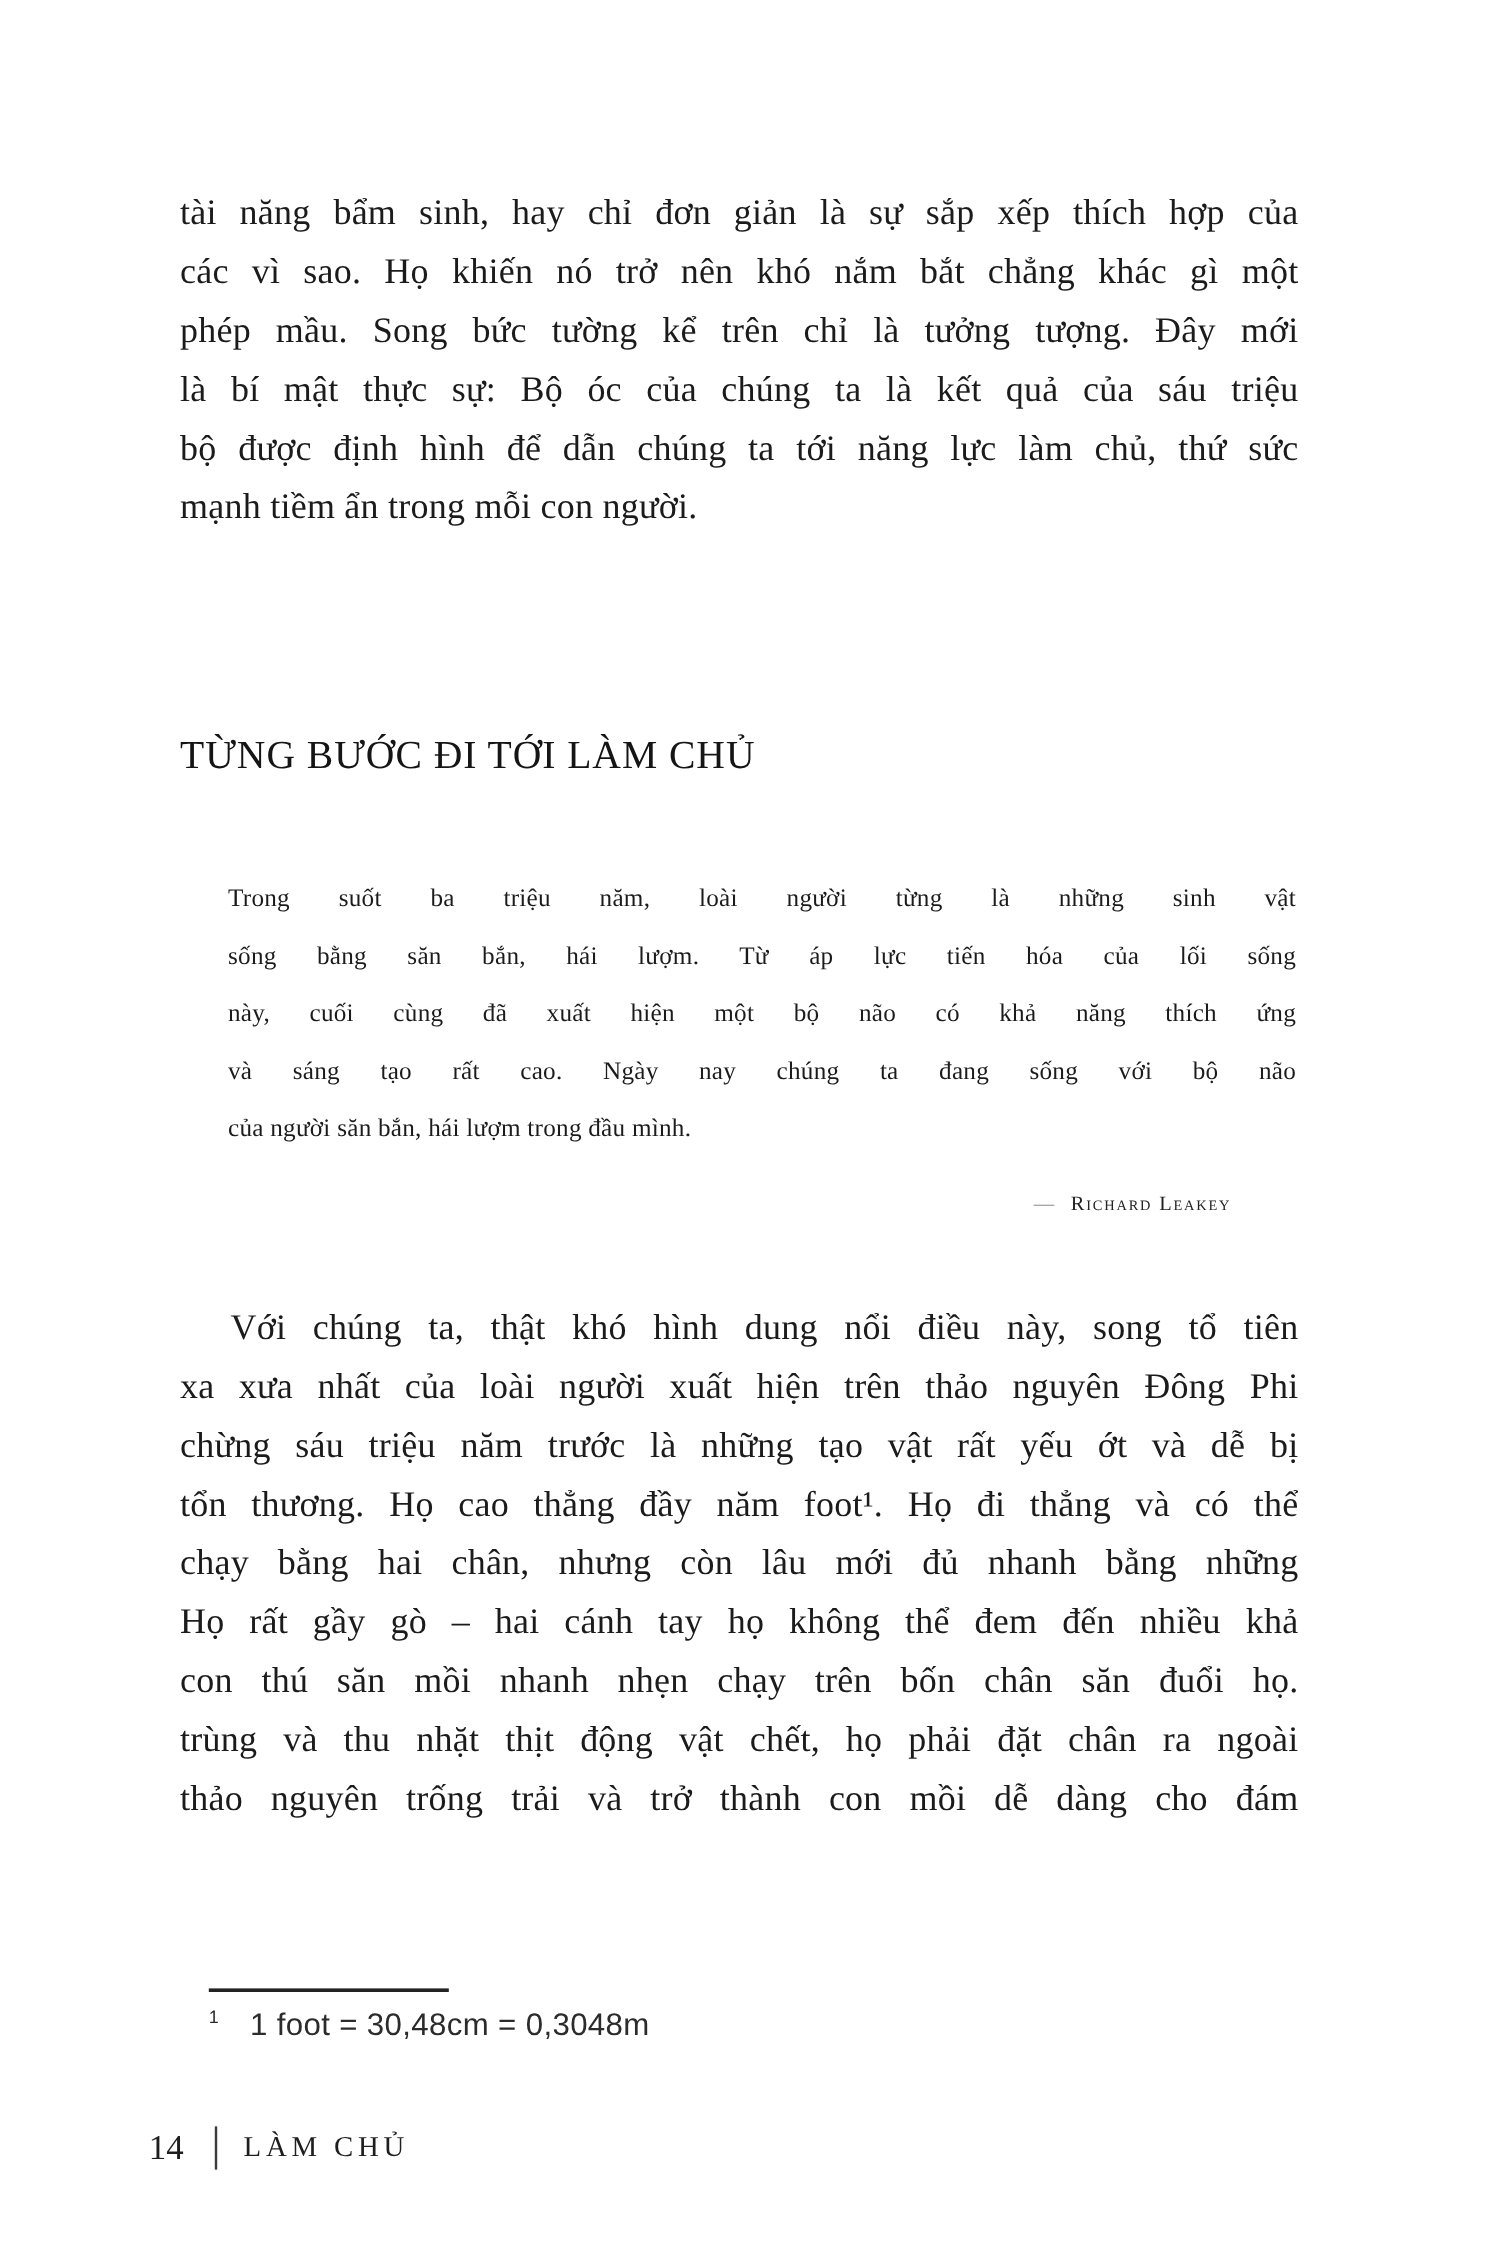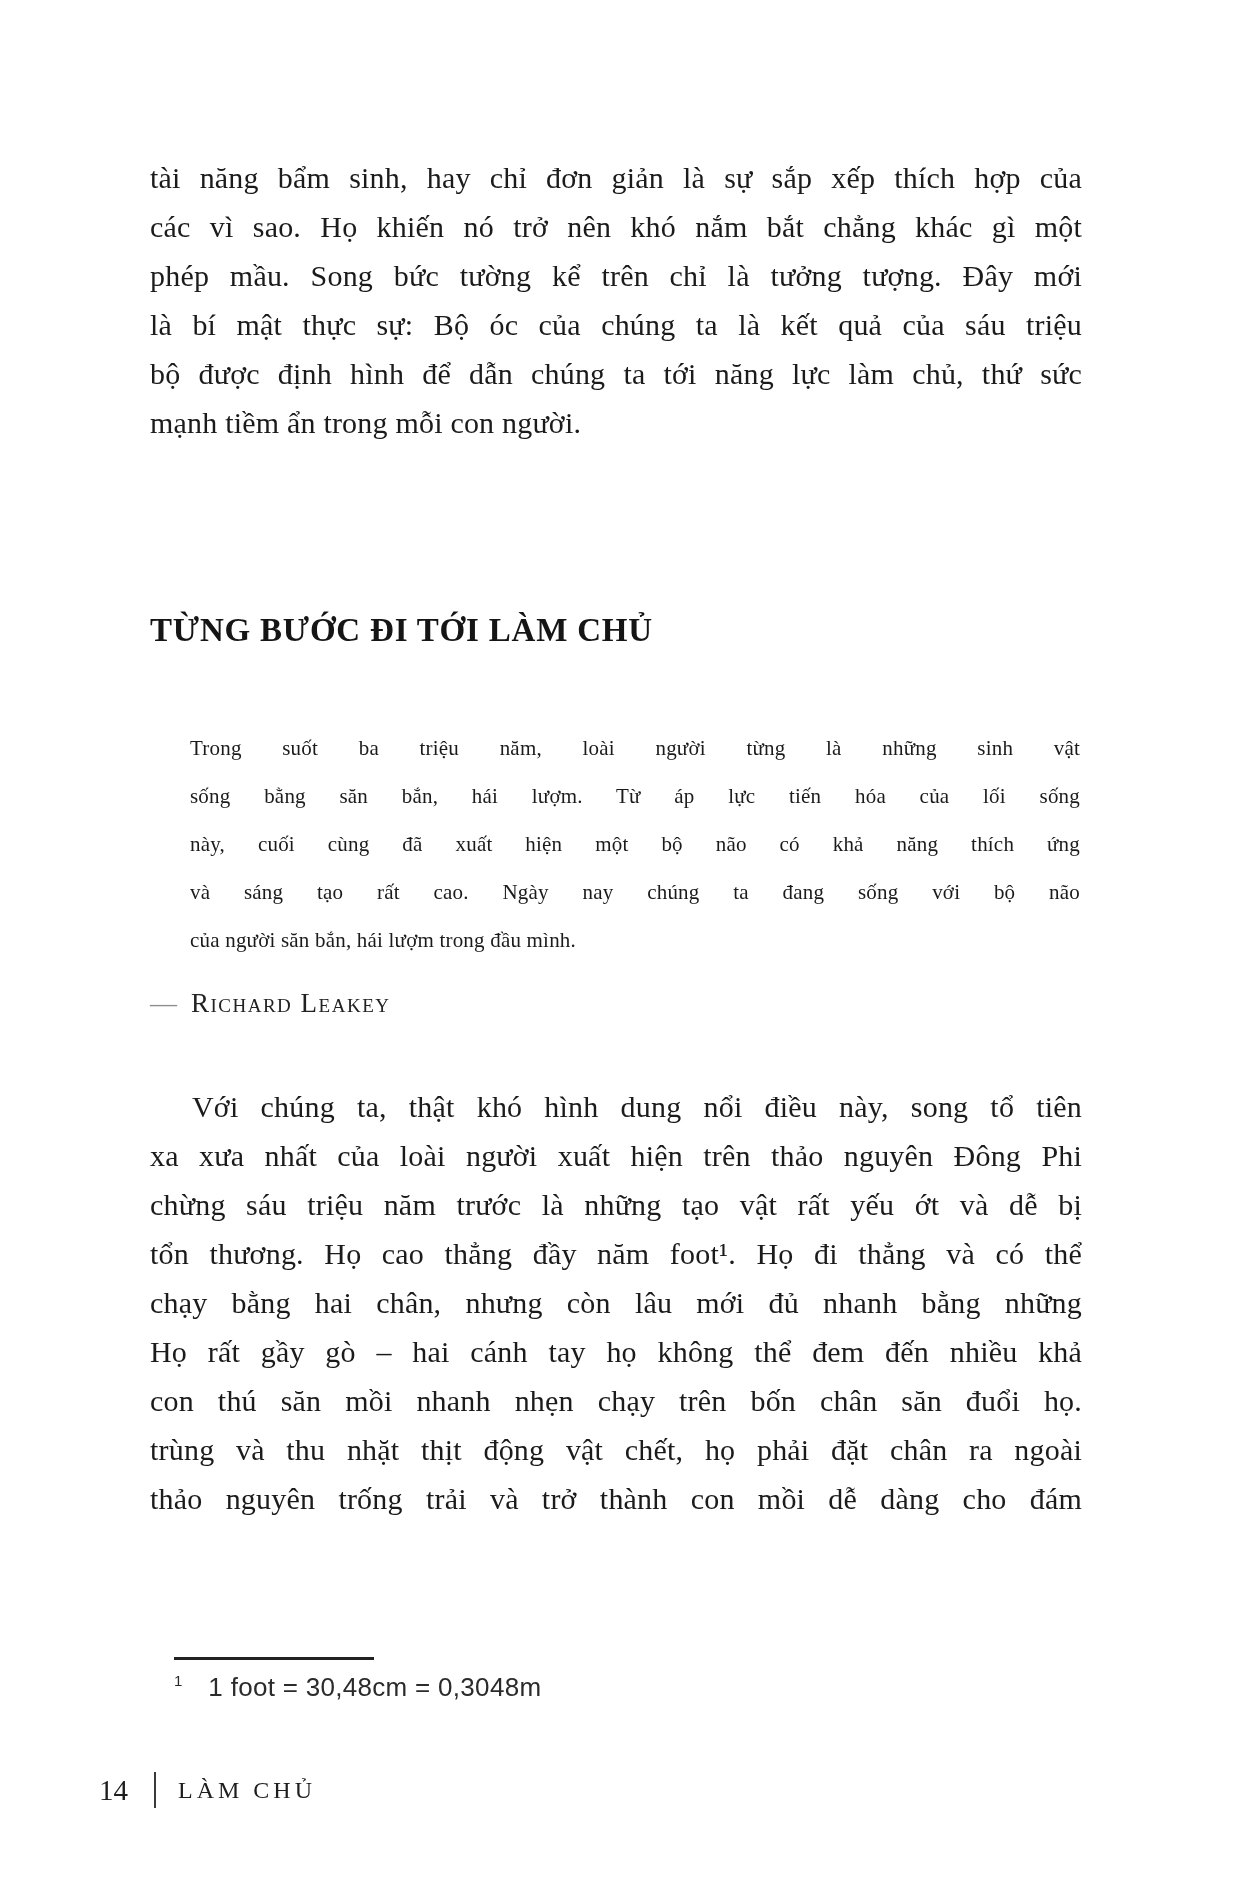--- a/index.html
+++ b/index.html
@@ -33,44 +33,44 @@
     width: 932px;
   }
 
   
   .heading {
     position: absolute;
     left: 150px; top: 612px;
     width: 932px;
     margin: 0;
     font-size: 33px;
-    font-weight: bold;
+    font-weight: normal;
     letter-spacing: 0.8px;
     color: #151515;
   }
 
   
   .quote {
     position: absolute;
     left: 190px; top: 724px;
     width: 890px;
   }
   .quote .tline {
     font-size: 21px;
     line-height: 48px;
     height: 48px;
   }
 
   
   .attribution {
     position: absolute;
-    left: 150px; top: 986px;
+    left: 136px; top: 986px;
     width: 890px;
-    text-align: left;
-    font-size: 27px;
+    text-align: right;
+    font-size: 17px;
     line-height: 34px;
   }
   .attribution .dash { color: #8e8e8e; margin-right: 14px; letter-spacing: 0; }
   .attribution .attr-name {
     font-variant: small-caps;
     letter-spacing: 1.5px;
     color: #222222;
   }
 
   
@@ -101,21 +101,21 @@
   }
   .fn-text { font-size: 26px; letter-spacing: 0.3px; }
 
   
   .footer {
     position: absolute;
     left: 99px; top: 1772px;
     display: flex;
     align-items: center;
   }
-  .page-num { font-size: 29px; color: #1e1e1e; }
+  .page-num { font-size: 29px; color: #1e1e1e; margin-left: 25px; }
   .footer-bar {
     display: inline-block;
     width: 2px; height: 36px;
     background: #3a3a3a;
     margin: 0 22px 0 26px;
   }
   .footer-title {
     font-size: 24px;
     letter-spacing: 4px;
     color: #1e1e1e;

